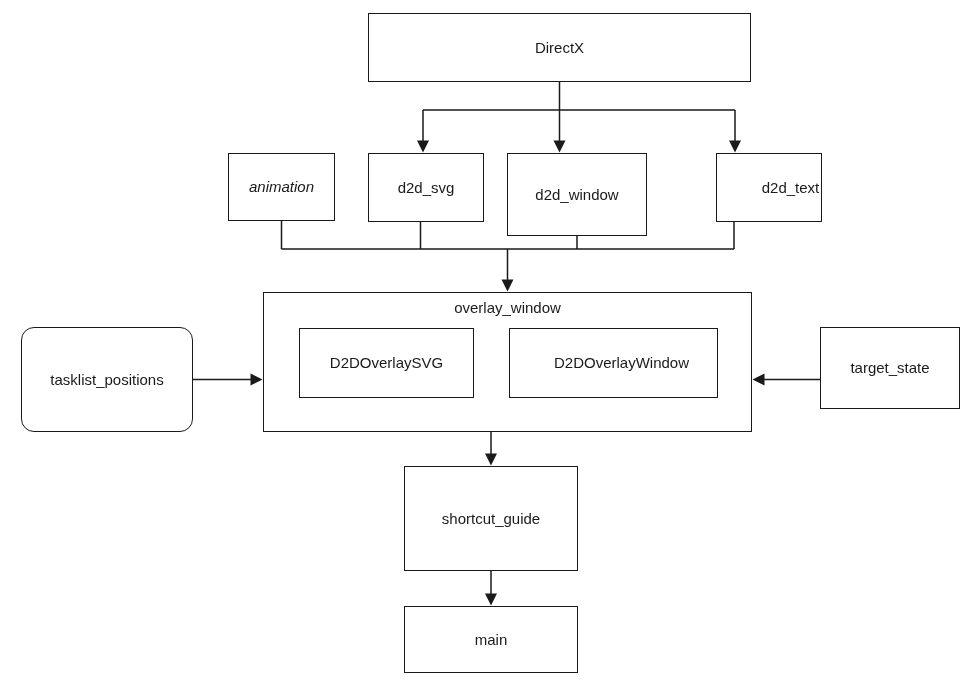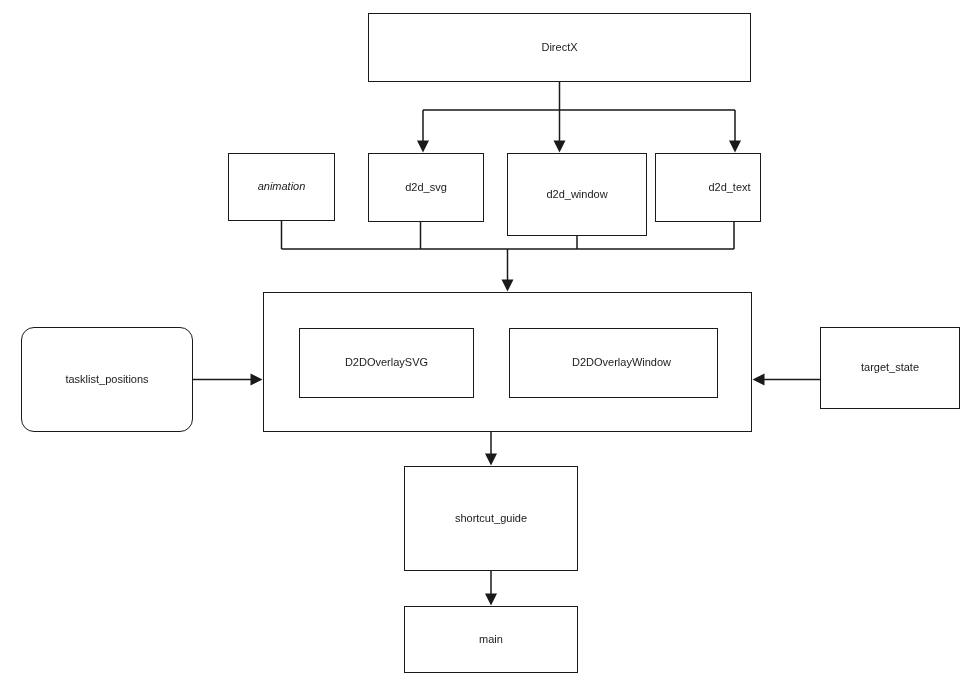--- a/index.html
+++ b/index.html
@@ -24,29 +24,29 @@
     height: 692px;
   }
   .node {
     position: absolute;
     box-sizing: border-box;
     border: 1.5px solid #1a1a1a;
     background: #ffffff;
     display: flex;
     align-items: center;
     justify-content: center;
-    font-size: 11px;
+    font-size: 15px;
     line-height: 1.2;
     text-align: right;
   }
   .node.directx        { left: 368px; top: 13px;  width: 383px; height: 69px; }
   .node.animation      { left: 228px; top: 153px; width: 107px; height: 68px; font-style: italic; }
   .node.d2d-svg        { left: 368px; top: 153px; width: 116px; height: 69px; }
   .node.d2d-window     { left: 507px; top: 153px; width: 140px; height: 83px; }
-  .node.d2d-text       { left: 655px; top: 153px; width: 106px; height: 69px; padding-left: 43px; }
+  .node.d2d-text       { left: 716px; top: 153px; width: 106px; height: 69px; padding-left: 43px; }
   .node.tasklist       { left: 21px;  top: 327px; width: 172px; height: 105px; border-radius: 13px; }
   .node.target-state   { left: 820px; top: 327px; width: 140px; height: 82px; }
   .node.shortcut-guide { left: 404px; top: 466px; width: 174px; height: 105px; }
   .node.main-node      { left: 404px; top: 606px; width: 174px; height: 67px; }
 
   .container-node {
     position: absolute;
     box-sizing: border-box;
     border: 1.5px solid #1a1a1a;
     background: #ffffff;
@@ -105,20 +105,21 @@
 
   <div class="node d2d-window">
     <span>d2d_window</span>
   </div>
 
   <div class="node d2d-text">
     <span>d2d_text</span>
   </div>
 
   <div class="container-node">
+    <div class="container-title">overlay_window</div>
     <div class="node inner-svg">
       <span>D2DOverlaySVG</span>
     </div>
     <div class="node inner-window">
       <span>D2DOverlayWindow</span>
     </div>
   </div>
 
   <div class="node tasklist">
     <span>tasklist_positions</span>

